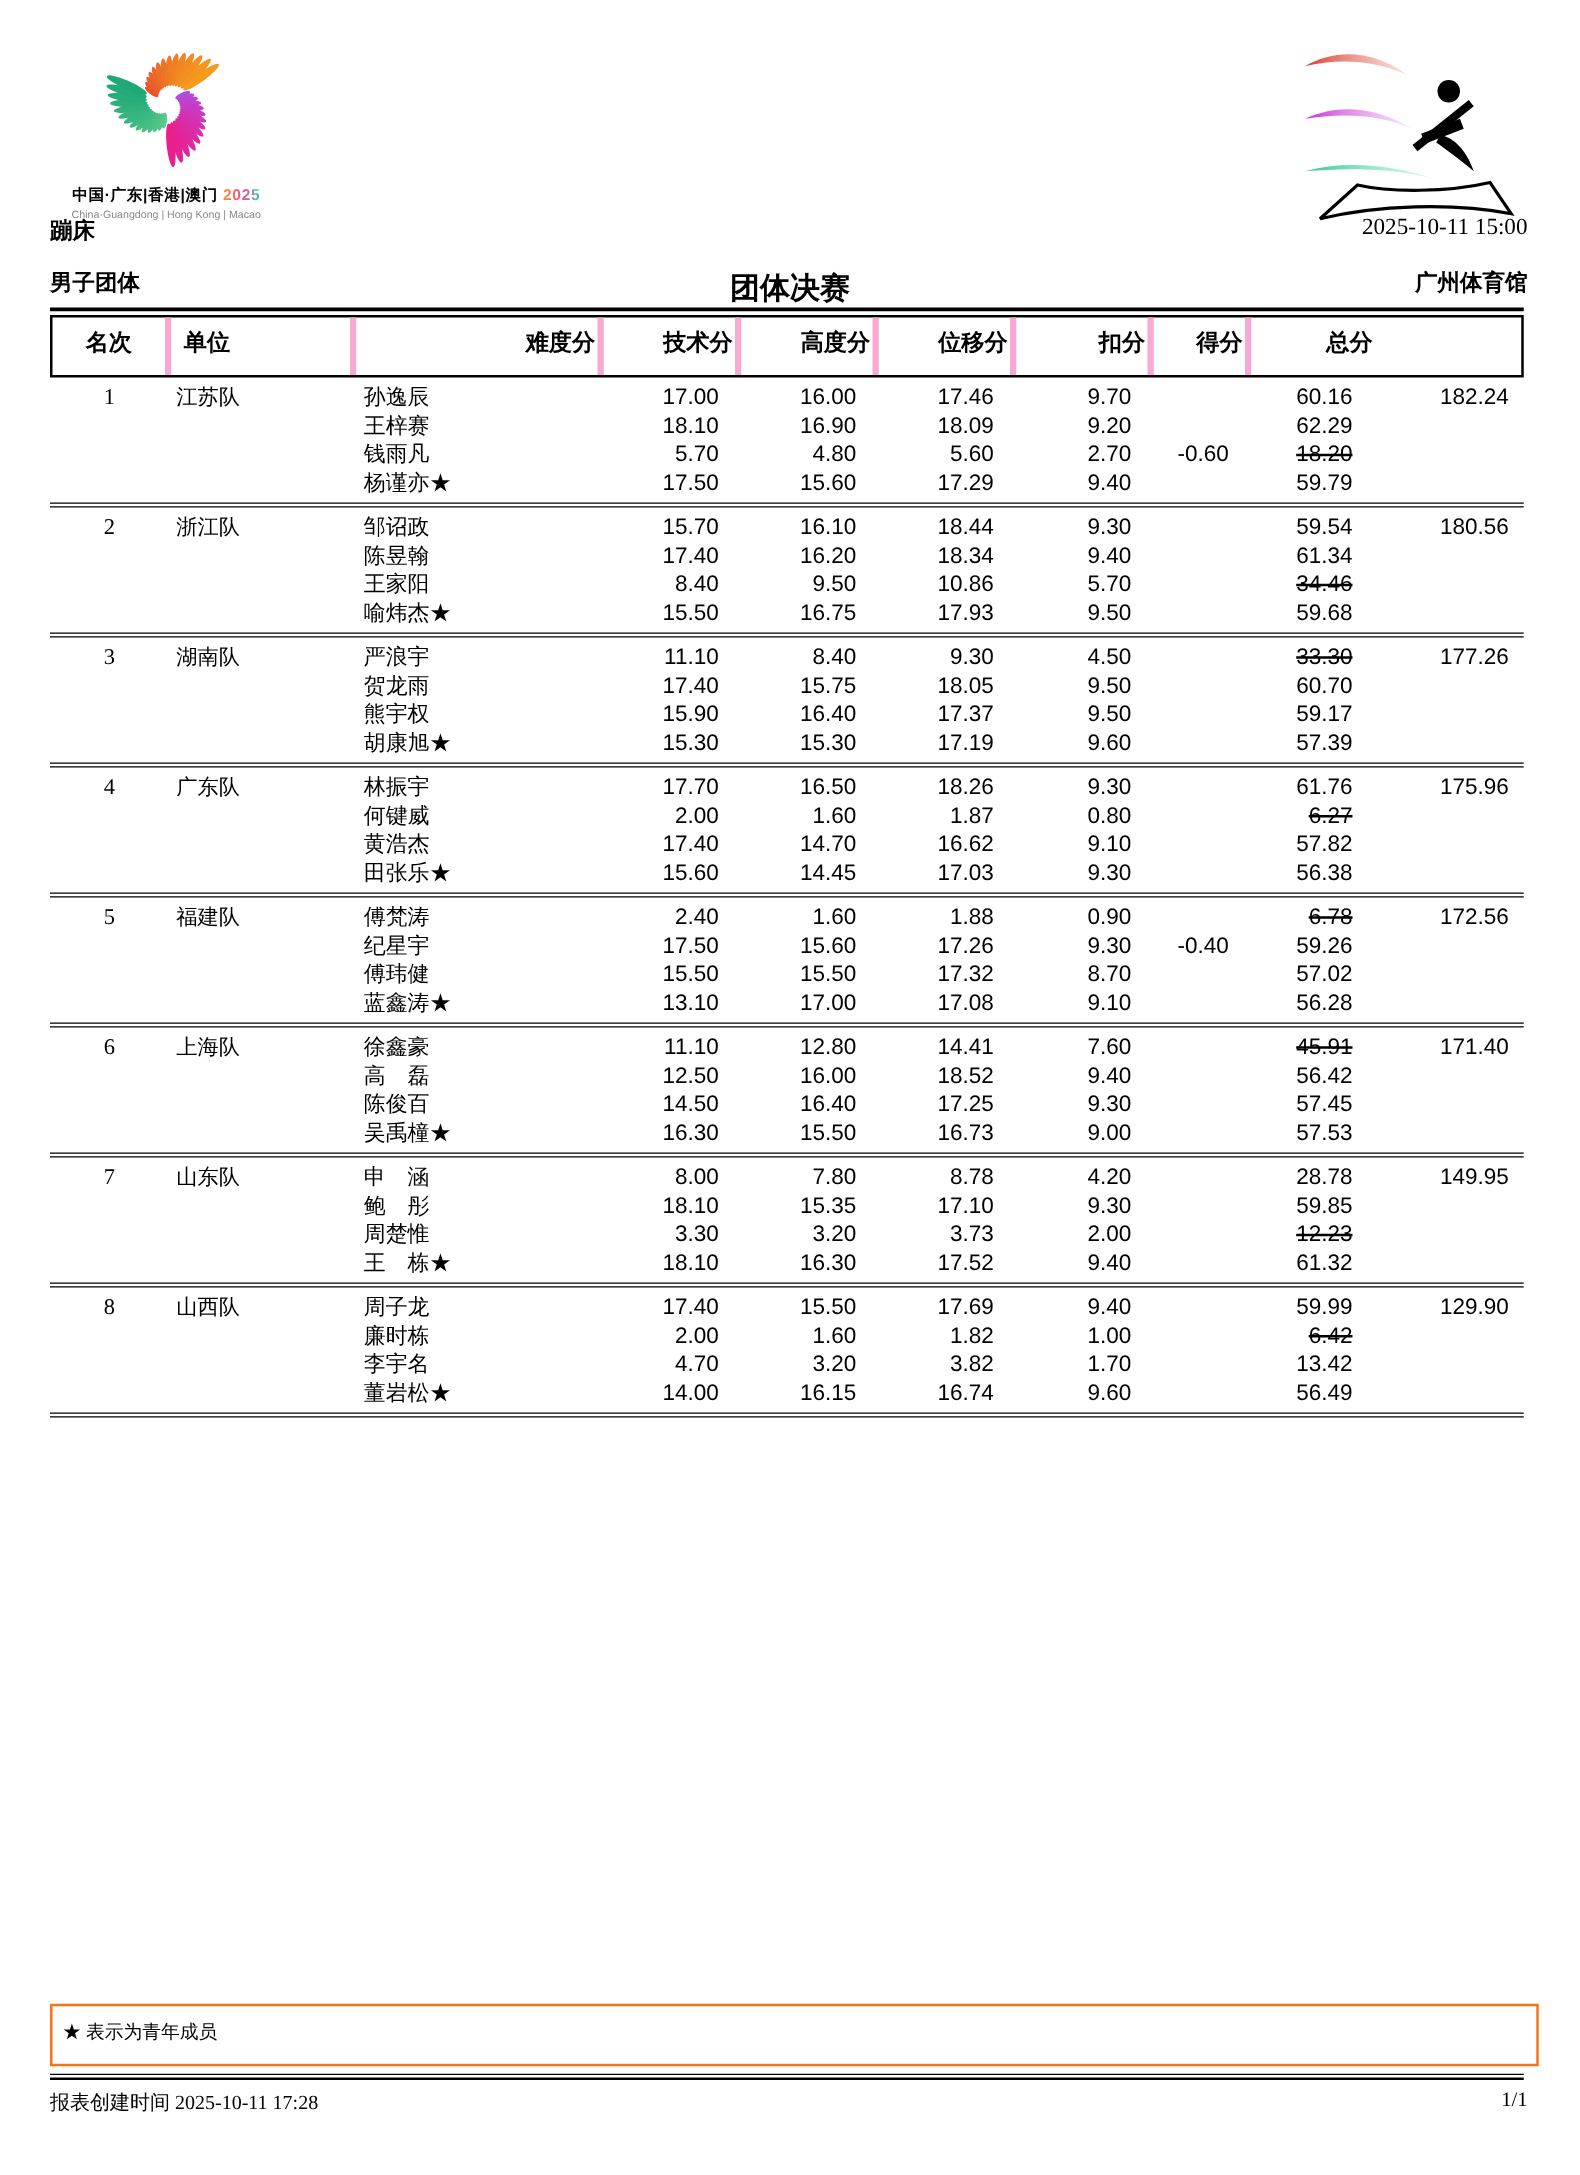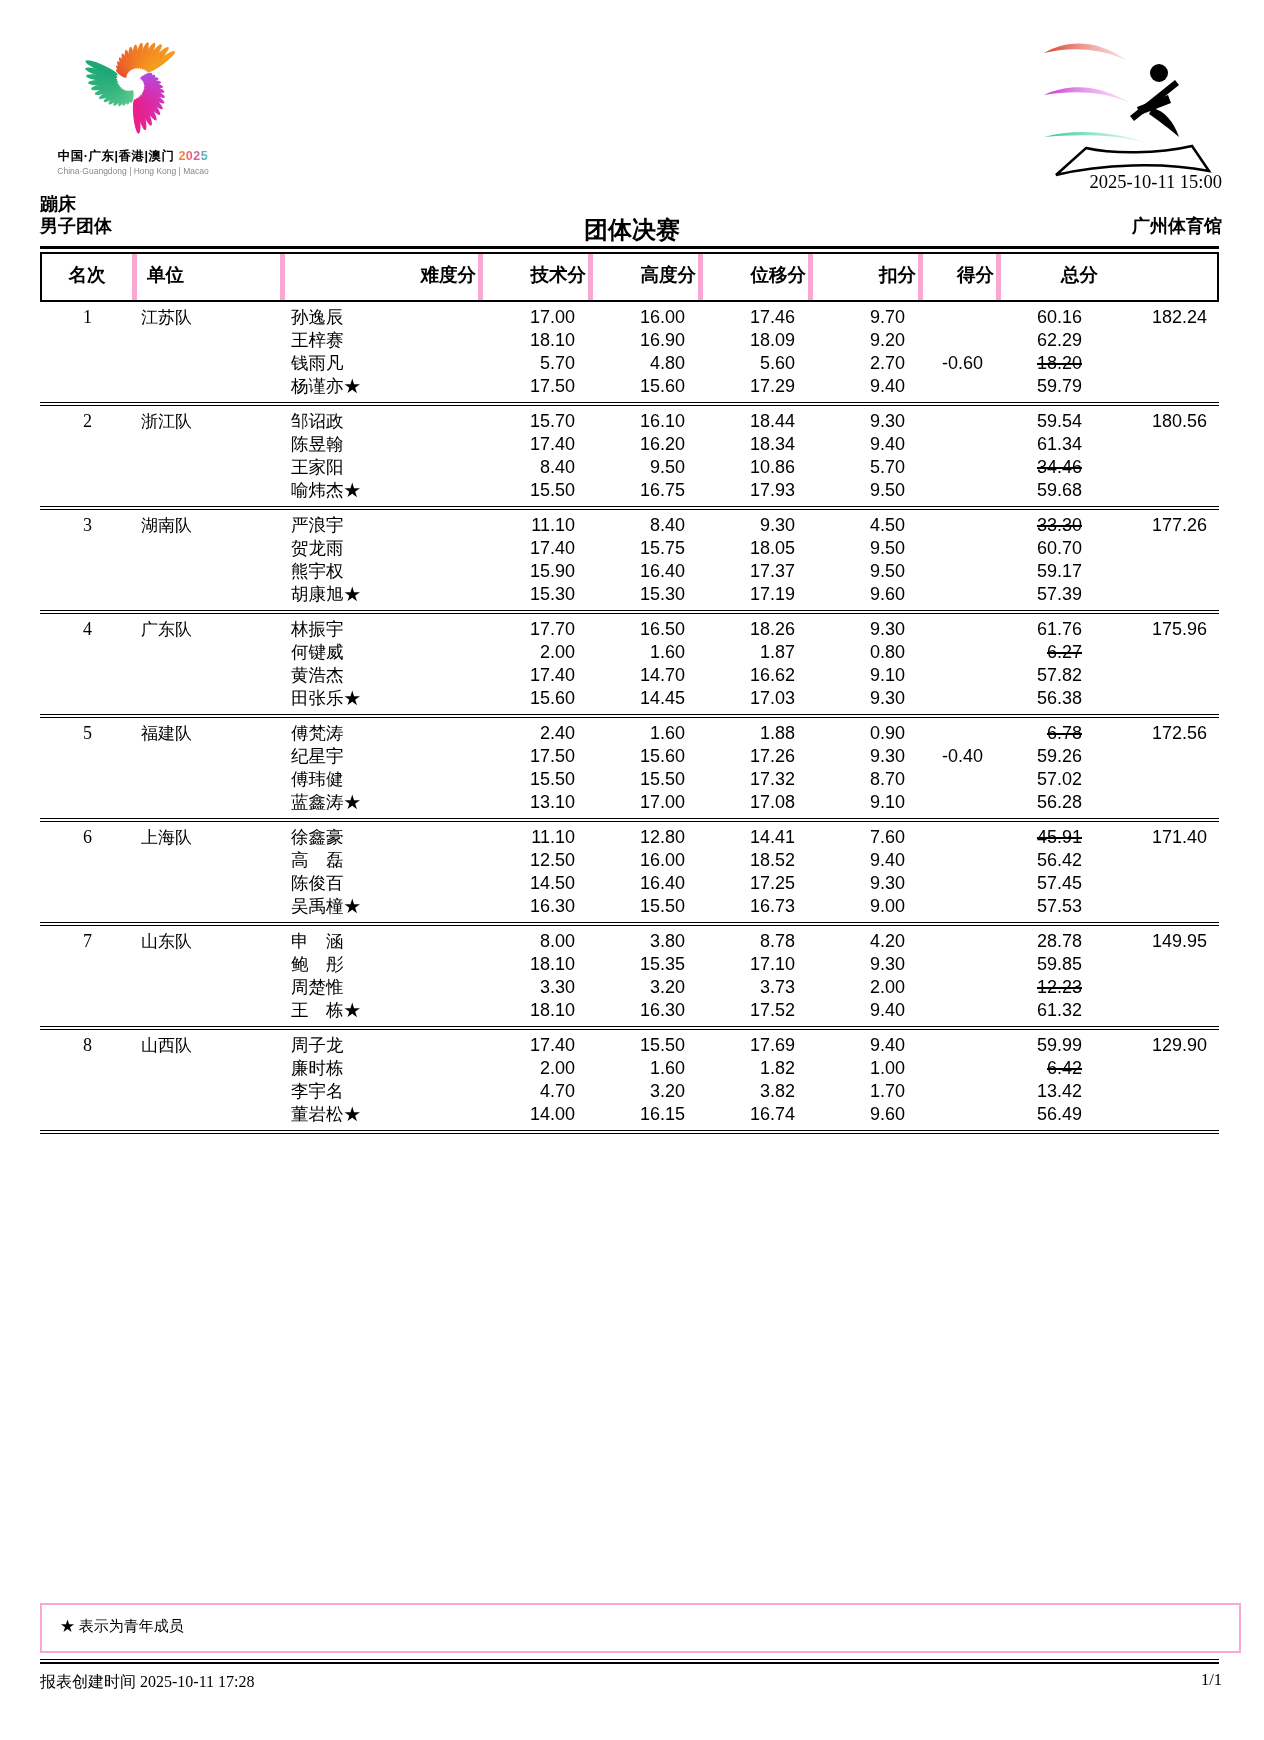--- a/index.html
+++ b/index.html
@@ -20,21 +20,21 @@
   .cap2{font-size:8.5px;color:#888;margin-top:1px;}
 
   .titles{left:180px;top:42px;width:780px;text-align:center;}
   .title-cn{font-size:34px;font-weight:bold;letter-spacing:1px;}
   .title-en{font-size:17.5px;font-weight:bold;margin-top:5px;}
   .bulletin{font-size:26px;font-weight:bold;margin-top:24px;letter-spacing:2px;}
 
   .picto{left:1042px;top:36px;}
 
   .datetime{right:42px;top:172px;font-size:18.5px;font-family:"Liberation Serif","DejaVu Serif",serif;}
-  .sport{left:40px;top:192px;font-size:18px;font-weight:bold;}
+  .sport{left:40px;top:172px;font-size:18px;font-weight:bold;}
   .evrow{left:0;top:214px;width:1264px;height:24px;}
   .ev-left{position:absolute;left:40px;font-size:18px;font-weight:bold;}
   .ev-center{position:absolute;left:0;width:100%;text-align:center;font-size:24px;font-weight:bold;}
   .ev-right{position:absolute;right:42px;font-size:18px;font-weight:bold;}
   .toprule{left:40px;top:246px;width:1179px;height:2.5px;background:#000;}
 
   
   .results{left:40px;top:252px;width:1179px;}
   .grid10{display:grid;grid-template-columns:95px 148px 198px 110px 110px 110px 110px 78px 99px 121px;}
   .thead{border:2px solid #000;height:46px;font-weight:bold;font-size:18.5px;line-height:42px;
@@ -50,22 +50,22 @@
   .cell{white-space:nowrap;overflow:visible;}
   .c-rank{text-align:center;}
   .c-team{padding-left:6px;font-size:17px;}
   .c-name{padding-left:8px;font-size:17.5px;}
   .c-num{text-align:right;padding-right:16px;font-family:"Liberation Sans","DejaVu Sans",sans-serif;}
   .c-total{padding-right:12px;}
   .struck{text-decoration:line-through;text-decoration-thickness:1.5px;}
   .dline{height:2px;border-top:1px solid #000;border-bottom:1px solid #000;}
 
   
-  .note{left:40px;top:1603px;width:1179px;height:46px;border:2px solid #f9a8d4;
-        font-size:15px;line-height:42px;padding-left:18px;
+  .note{left:40px;top:1603px;width:1179px;height:46px;border:2px solid #f97316;
+        font-size:15px;line-height:42px;padding-left:8px;
         font-family:"Liberation Serif","DejaVu Serif",serif;}
   .footrule{left:40px;top:1659px;width:1179px;height:2px;border-top:1px solid #000;border-bottom:2px solid #000;}
   .created{left:40px;top:1672px;font-size:16px;font-family:"Liberation Serif","DejaVu Serif",serif;}
   .pageno{right:42px;top:1670px;font-size:16.5px;font-family:"Liberation Serif","DejaVu Serif",serif;}
 </style>
 </head>
 <body>
 
 <div class="abs logo">
   <svg id="logo-svg" width="132" height="118" viewBox="0 0 132 118">
@@ -474,21 +474,21 @@
           <div class="cell c-num c-total"></div>
         </div>
       </div>
       <div class="dline"></div>
       <div class="team-block">
         <div class="grid10 arow">
           <div class="cell c-rank serif">7</div>
           <div class="cell c-team serif">山东队</div>
           <div class="cell c-name serif">申　涵</div>
           <div class="cell c-num">8.00</div>
-          <div class="cell c-num">3.80</div>
+          <div class="cell c-num">7.80</div>
           <div class="cell c-num">8.78</div>
           <div class="cell c-num">4.20</div>
           <div class="cell c-num"></div>
           <div class="cell c-num">28.78</div>
           <div class="cell c-num c-total">149.95</div>
         </div>
         <div class="grid10 arow">
           <div class="cell c-rank serif"></div>
           <div class="cell c-team serif"></div>
           <div class="cell c-name serif">鲍　彤</div>

